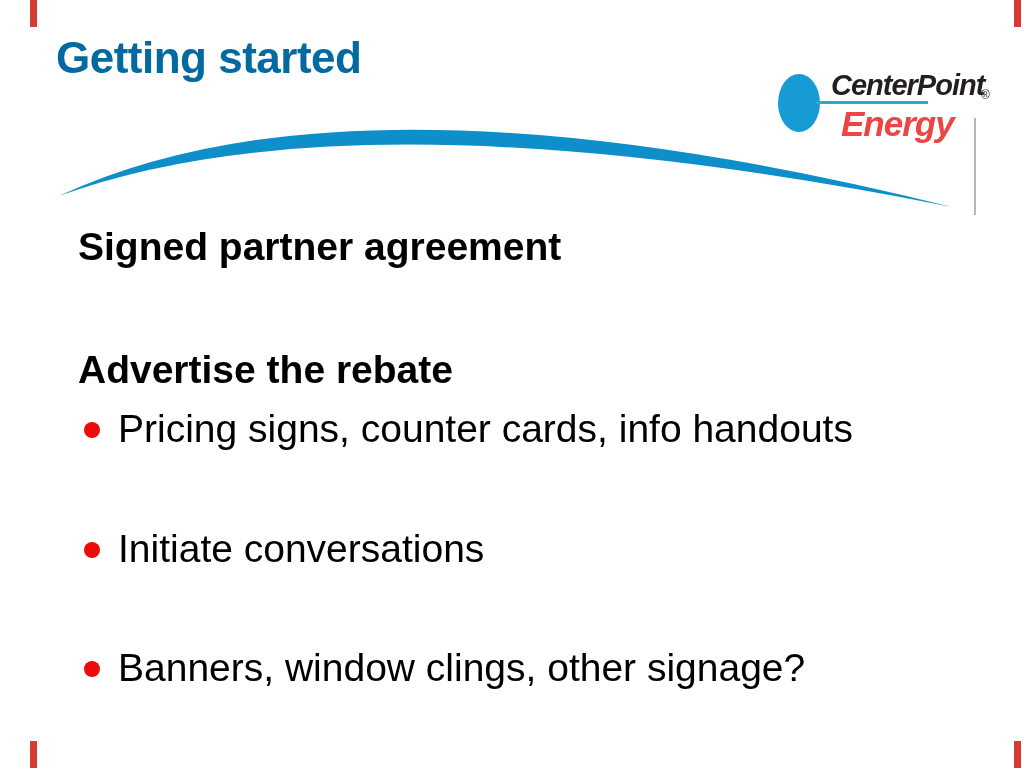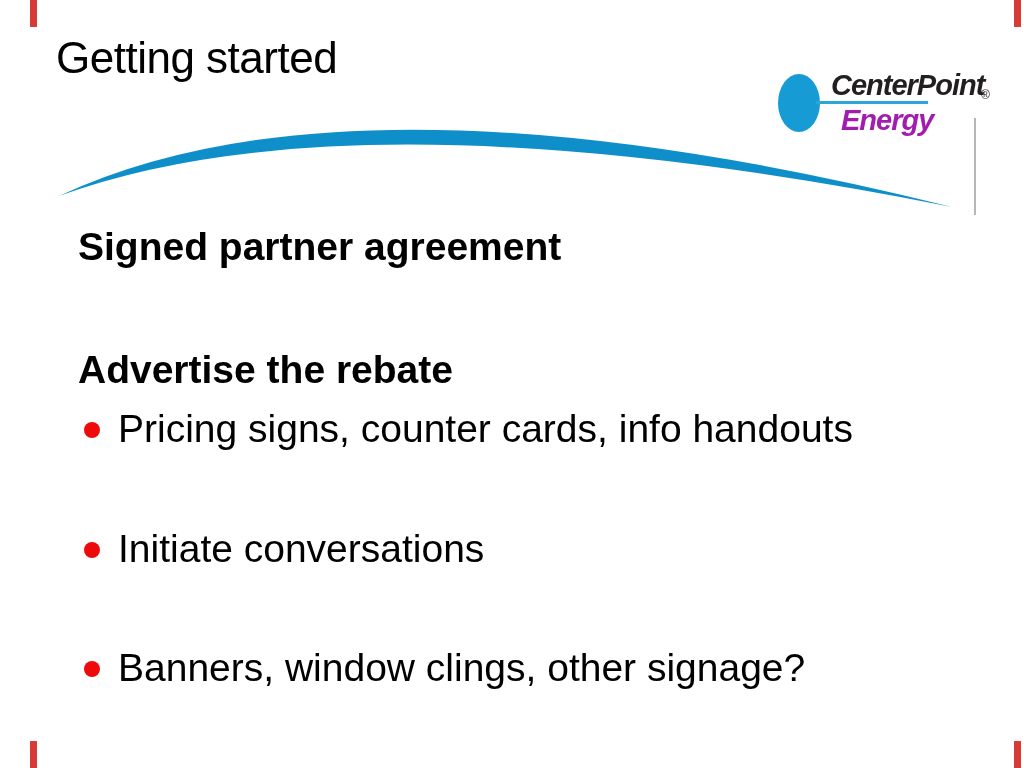--- a/index.html
+++ b/index.html
@@ -3,21 +3,21 @@
 <meta charset="utf-8">
 <style>
   html,body{margin:0;padding:0;background:#ffffff;}
   .slide{
     position:relative;width:1024px;height:768px;background:#ffffff;overflow:hidden;
     font-family:"Liberation Sans","DejaVu Sans",sans-serif;color:#000;
   }
   
   .title{
     position:absolute;left:56px;top:33px;
-    font-size:44px;font-weight:400;letter-spacing:-0.5px;color:#000000;
+    font-size:44px;font-weight:700;letter-spacing:-0.5px;color:#0369a1;
     white-space:nowrap;
   }
   
   .logo{position:absolute;left:770px;top:24px;width:240px;height:85px;margin-top:40px;}
   .logo-circle{
     position:absolute;left:8px;top:10px;width:42px;height:58px;border-radius:50%;
     background:#179bd5;
   }
   .logo-line{
     position:absolute;left:46px;top:37px;width:112px;height:3px;background:#2ba6d6;
@@ -26,22 +26,22 @@
     position:absolute;left:61px;top:5px;
     font-size:29px;font-weight:700;font-style:italic;letter-spacing:-1px;
     color:#231f20;white-space:nowrap;
   }
   .logo-reg{
     position:absolute;left:211px;top:24px;font-size:12px;font-weight:400;
     font-style:normal;color:#231f20;
   }
   .logo-word2{
     position:absolute;left:71px;top:40px;
-    font-size:29px;font-weight:700;font-style:italic;letter-spacing:-1px;
-    color:#a21caf;white-space:nowrap;
+    font-size:35px;font-weight:700;font-style:italic;letter-spacing:-1px;
+    color:#ef4444;white-space:nowrap;
   }
   
   .swoosh{position:absolute;left:0;top:0;width:1024px;height:768px;pointer-events:none;}
   .right-tick{
     position:absolute;left:974px;top:118px;width:2px;height:97px;background:#b7b7b7;
   }
   
   .corner{position:absolute;width:7px;height:27px;background:#d63c35;}
   .corner.tl{left:30px;top:0;}
   .corner.bl{left:30px;bottom:0;}

